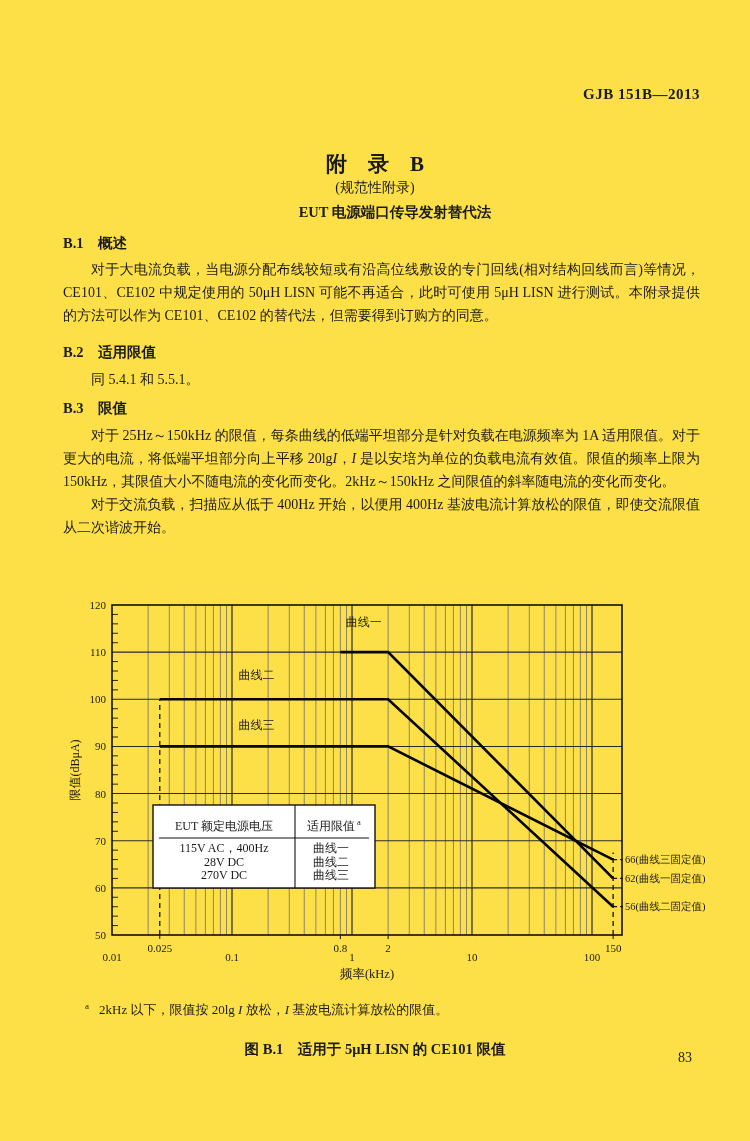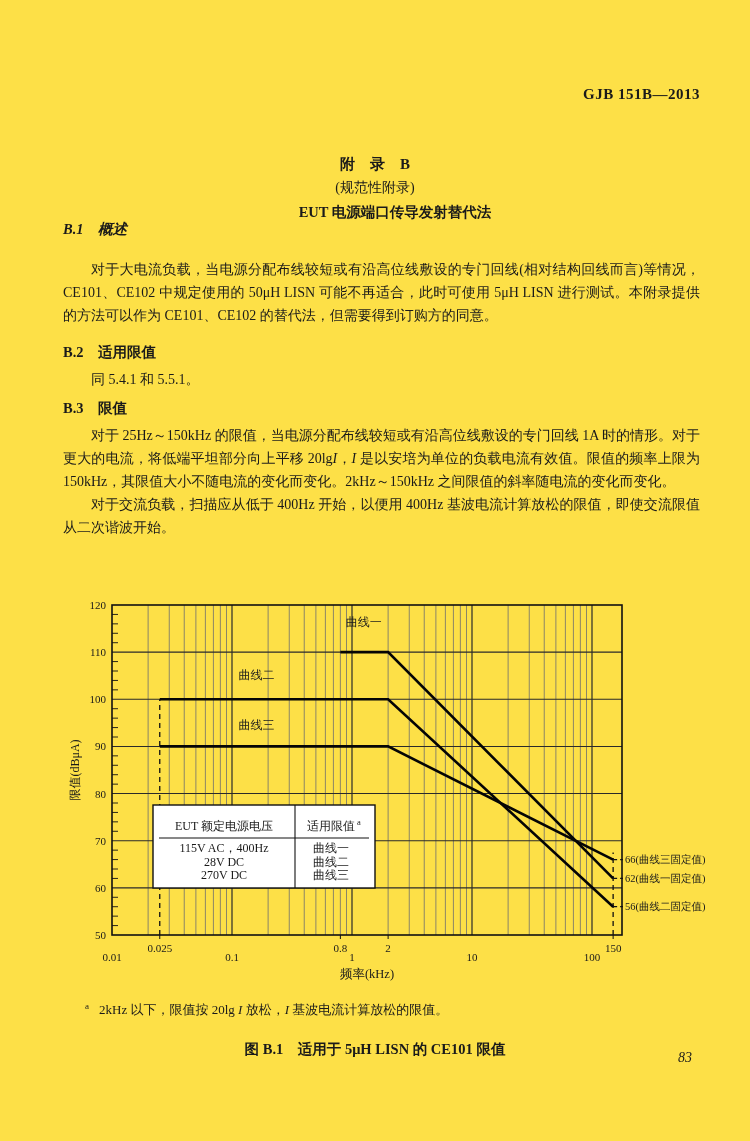--- a/index.html
+++ b/index.html
@@ -1,66 +1,66 @@
 <!DOCTYPE html>
 <html><head>
 <meta charset="utf-8">
 <style>
   html,body{margin:0;padding:0;background:#e8e8e8;}
   .page{position:relative;width:750px;height:1141px;background:#fde047;overflow:hidden;
         font-family:"Liberation Serif","DejaVu Serif",serif;color:#1a1a1a;}
   .doc-header{position:absolute;top:86px;left:0;right:50px;text-align:right;
         font-weight:bold;font-size:15px;letter-spacing:.5px;}
   .titles{position:absolute;top:152px;left:0;width:100%;text-align:center;}
-  .title-1{font-size:15px;font-weight:bold;line-height:24px;}
+  .title-1{font-size:21px;font-weight:bold;line-height:24px;}
   .title-2{font-size:14px;font-weight:normal;line-height:24px;}
   .title-3{font-size:14.5px;font-weight:bold;line-height:24px;padding-left:40px;}
   .content{position:absolute;left:63px;width:637px;}
   .sec-heading{font-size:14.5px;font-weight:bold;}
   .para p{margin:0;font-size:14px;line-height:23px;text-align:justify;text-indent:2em;}
   .chart-wrap{position:absolute;left:60px;top:588px;width:690px;height:402px;}
   .footnote{position:absolute;left:85px;top:996px;width:600px;font-size:13px;line-height:20px;}
   .footnote sup{font-size:9px;margin-right:10px;}
   .fig-caption{position:absolute;left:0;top:1040px;width:100%;text-align:center;
         font-size:14.5px;font-weight:bold;}
-  .page-number{position:absolute;left:678px;top:1050px;font-size:14px;font-style:italic;}
+  .page-number{position:absolute;left:678px;top:1050px;font-size:14px;}
   svg text{font-family:"Liberation Serif","DejaVu Serif",serif;fill:#1a1a1a;}
 </style>
 </head>
 <body>
 
 <div class="page">
 
   <div class="doc-header">GJB 151B—2013</div>
 
   <div class="titles">
     <div class="title-1">附　录　B</div>
     <div class="title-2">(规范性附录)</div>
     <div class="title-3">EUT 电源端口传导发射替代法</div>
   </div>
 
-  <div class="content" style="top:220px;font-style:italic;">
+  <div class="content" style="top:234px;">
     <span class="sec-heading">B.1　概述</span>
   </div>
   <div class="content para" style="top:258px;">
     <p>对于大电流负载，当电源分配布线较短或有沿高位线敷设的专门回线(相对结构回线而言)等情况，CE101、CE102 中规定使用的 50μH LISN 可能不再适合，此时可使用 5μH LISN 进行测试。本附录提供的方法可以作为 CE101、CE102 的替代法，但需要得到订购方的同意。</p>
   </div>
 
   <div class="content" style="top:343px;">
     <span class="sec-heading">B.2　适用限值</span>
   </div>
   <div class="content para" style="top:368px;">
     <p>同 5.4.1 和 5.5.1。</p>
   </div>
 
   <div class="content" style="top:399px;">
     <span class="sec-heading">B.3　限值</span>
   </div>
   <div class="content para" style="top:424px;">
-    <p><span>对于 25Hz～150kHz 的限值，当电源分配布线较短或有沿高位线敷设的专门回线 1A 时的情形。对于更大的电流，将低端平坦部分向上平移 20lg</span><i>I</i><span>，</span><i>I</i><span> 是以安培为单位的负载电流有效值。限值的频率上限为 150kHz，其限值大小不随电流的变化而变化。2kHz～150kHz 之间限值的斜率随电流的变化而变化。</span></p>
+    <p><span>对于 25Hz～150kHz 的限值，每条曲线的低端平坦部分是针对负载在电源频率为 1A 适用限值。对于更大的电流，将低端平坦部分向上平移 20lg</span><i>I</i><span>，</span><i>I</i><span> 是以安培为单位的负载电流有效值。限值的频率上限为 150kHz，其限值大小不随电流的变化而变化。2kHz～150kHz 之间限值的斜率随电流的变化而变化。</span></p>
     <p>对于交流负载，扫描应从低于 400Hz 开始，以便用 400Hz 基波电流计算放松的限值，即使交流限值从二次谐波开始。</p>
   </div>
 
   <div class="chart-wrap">
     <svg id="limit-svg" width="690" height="402" viewBox="0 0 690 402" xmlns="http://www.w3.org/2000/svg">
         <g>
           <line x1="88.12359947967775" y1="17" x2="88.12359947967775" y2="347" stroke="#6e6e6e" stroke-width="0.8"></line>
           <line x1="109.25455056635948" y1="17" x2="109.25455056635948" y2="347" stroke="#6e6e6e" stroke-width="0.8"></line>
           <line x1="124.2471989593555" y1="17" x2="124.2471989593555" y2="347" stroke="#6e6e6e" stroke-width="0.8"></line>
           <line x1="135.87640052032225" y1="17" x2="135.87640052032225" y2="347" stroke="#6e6e6e" stroke-width="0.8"></line>

